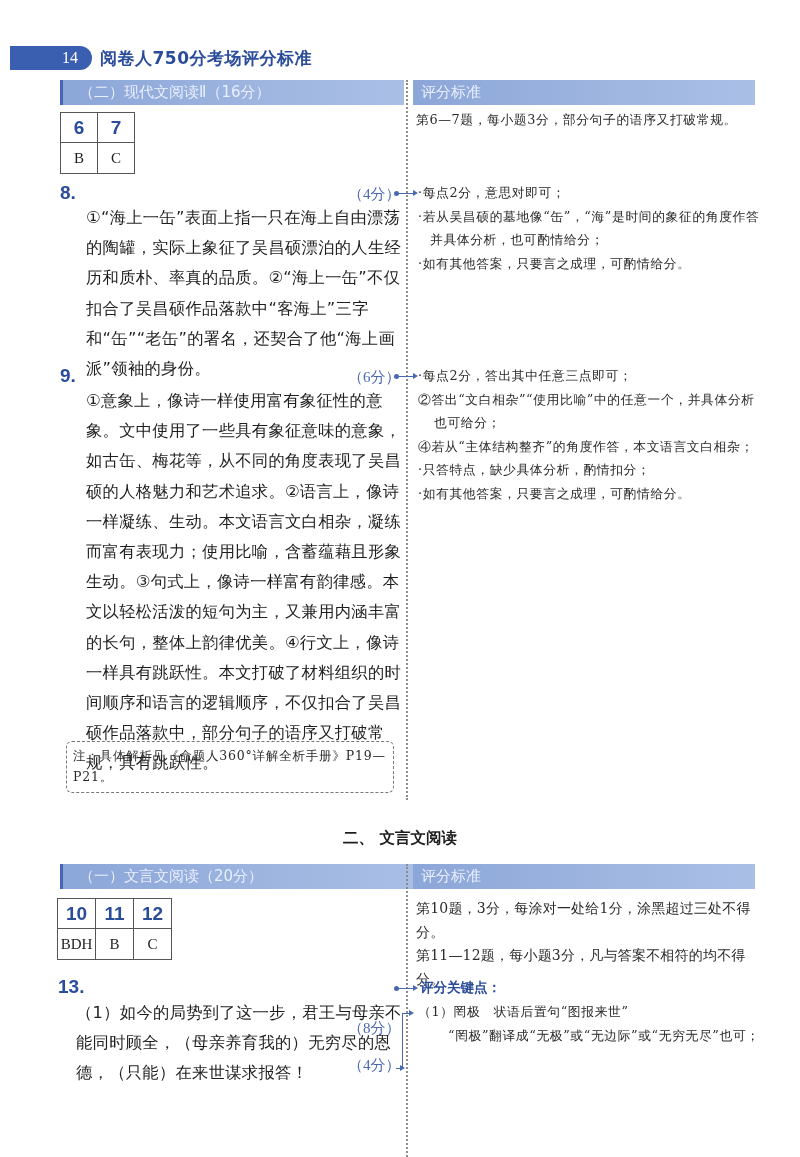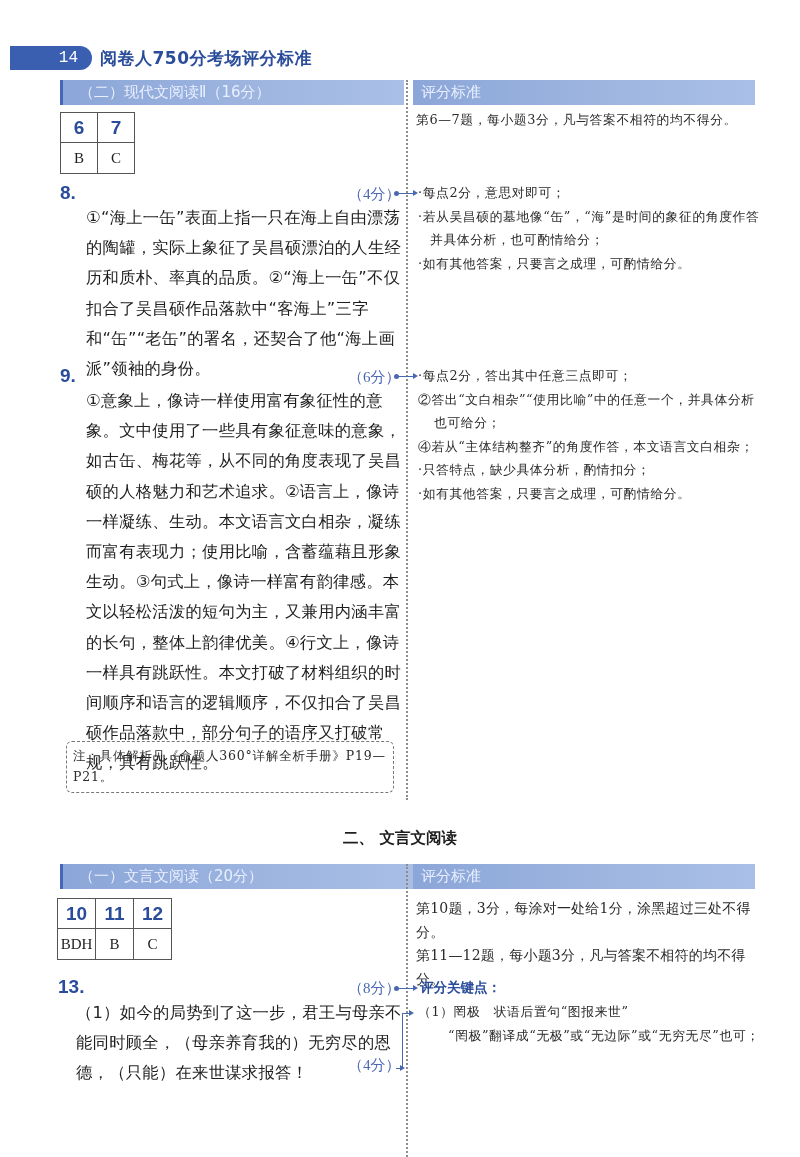--- a/index.html
+++ b/index.html
@@ -1,20 +1,20 @@
 <!DOCTYPE html>
 <html><head>
 <meta charset="utf-8">
 <style>
   * { box-sizing: border-box; margin: 0; padding: 0; }
   html, body { width: 800px; height: 1157px; background: #ffffff; overflow: hidden; }
   body { position: relative; font-family: "DejaVu Serif", "Liberation Serif", serif; color: #1e1e1e; }
 
   .page-header { position: absolute; left: 10px; top: 46px; height: 24px; display: flex; align-items: center; }
-  .page-num-tab { width: 82px; height: 24px; background: #3a5fb0; border-radius: 0 14px 14px 0; color: #ffffff; font-family: Liberation Mono, monospace; font-size: 16px; display: flex; align-items: center; justify-content: flex-end; padding-right: 14px; }
+  .page-num-tab { width: 82px; height: 24px; background: #3a5fb0; border-radius: 0 14px 14px 0; color: #ffffff; font-family: Liberation Serif, serif; font-size: 16px; display: flex; align-items: center; justify-content: flex-end; padding-right: 14px; }
   .page-title { margin-left: 8px; font-family: "DejaVu Sans", sans-serif; font-size: 17px; color: #2a4c9a; font-weight: bold; letter-spacing: 0.5px; }
 
   .section-bar { position: absolute; height: 25px; background: linear-gradient(90deg, #8ba6d8 0%, #9fb6e0 60%, #a9bfe6 100%); color: #e9efff; font-family: "DejaVu Sans", sans-serif; font-size: 15px; display: flex; align-items: center; padding-left: 16px; border-left: 3px solid #4766b4; }
   .section-bar.right { border-left: none; padding-left: 8px; }
 
   .vdivider { position: absolute; left: 406px; width: 0; border-left: 2px dotted #8d8d8d; }
 
   .answer-grid { position: absolute; border-collapse: collapse; }
   .answer-grid td { border: 1px solid #555; text-align: center; font-size: 15px; }
   .answer-grid .qnum { font-family: "Liberation Sans", sans-serif; font-size: 19px; color: #2a4c9a; font-weight: bold; height: 30px; }
@@ -65,21 +65,21 @@
     <td class="qnum" style="width:37px;">6</td>
     <td class="qnum" style="width:37px;">7</td>
   </tr>
   <tr>
     <td class="ans">B</td>
     <td class="ans">C</td>
   </tr>
 </tbody>
   </table>
 
-<div class="criteria" style="left:416px; top:108px; width:345px;">第6—7题，每小题3分，凡与答案不相符的均不得分。</div>
+<div class="criteria" style="left:416px; top:108px; width:345px;">第6—7题，每小题3分，部分句子的语序又打破常规。</div>
 
 <div class="qlabel" style="left:60px; top:182px;">8.</div>
 <div class="score" style="left:348px; top:185px;">（4分）</div>
 <div class="arrow" style="left:396px; top:193px; width:20px;">
     <span class="dot"></span>
   </div>
 <div class="answer-text" style="left:86px; top:203px; width:316px;">①“海上一缶”表面上指一只在海上自由漂荡的陶罐，实际上象征了吴昌硕漂泊的人生经历和质朴、率真的品质。②“海上一缶”不仅扣合了吴昌硕作品落款中“客海上”三字和“缶”“老缶”的署名，还契合了他“海上画派”领袖的身份。</div>
 
 <div class="criteria" style="left:418px; top:181px; width:345px;">
   <div class="item">·每点2分，意思对即可；</div>
@@ -129,21 +129,21 @@
   </tr>
 </tbody>
   </table>
 
 <div class="criteria" style="left:416px; top:897px; width:350px; font-size:14px; letter-spacing:0.2px;">
   <div>第10题，3分，每涂对一处给1分，涂黑超过三处不得分。</div>
   <div>第11—12题，每小题3分，凡与答案不相符的均不得分。</div>
 </div>
 
 <div class="qlabel" style="left:58px; top:976px;">13.</div>
-<div class="score" style="left:348px; top:979px;">（8分）</div>
+<div class="score" style="left:348px; top:1019px;">（8分）</div>
 <div class="arrow" style="left:396px; top:988px; width:20px;">
     <span class="dot"></span>
   </div>
 <div class="key-title" style="left:420px; top:979px;">评分关键点：</div>
 
 <div class="answer-text" style="left:76px; top:998px; width:326px;">（1）如今的局势到了这一步，君王与母亲不能同时顾全，（母亲养育我的）无穷尽的恩德，（只能）在来世谋求报答！</div>
 <div class="score" style="left:348px; top:1056px;">（4分）</div>
 
 <div class="bracket" style="left:402px; top:1013px; height:55px;"></div>
 <div class="arrow" style="left:396px; top:1068px; width:7px;"></div>

